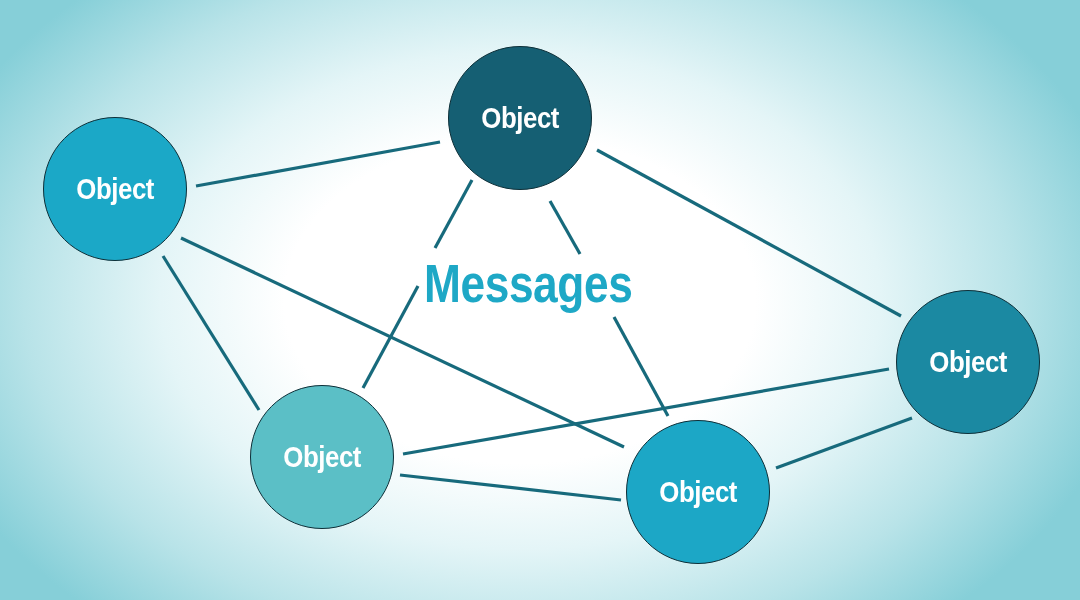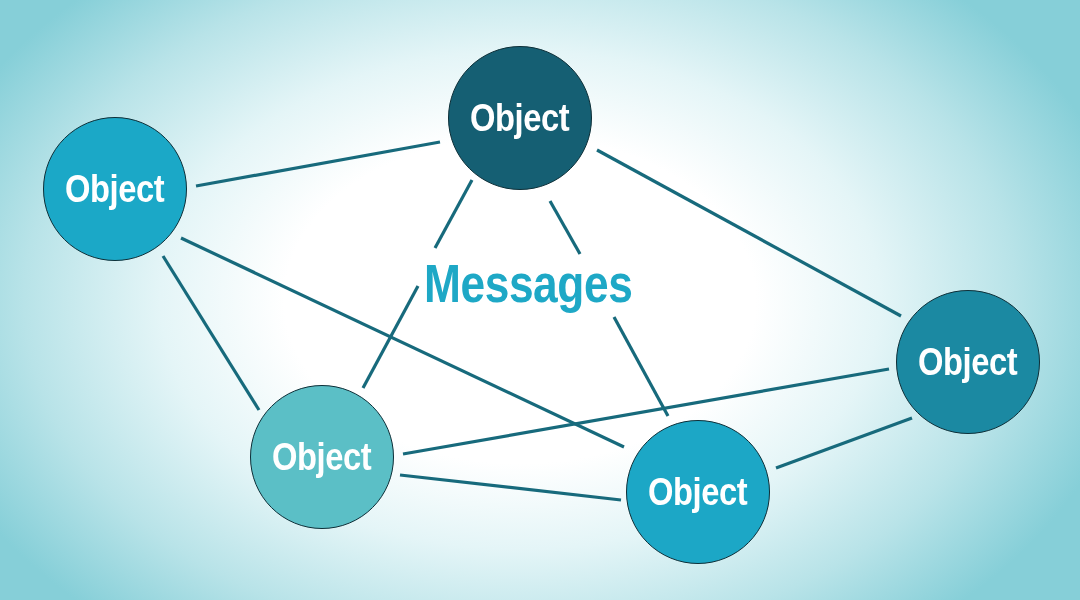--- a/index.html
+++ b/index.html
@@ -9,21 +9,21 @@
     }
     .canvas {
       position: relative; width: 1080px; height: 600px;
       background: radial-gradient(ellipse 620px 430px at 520px 300px, #ffffff 0%, #ffffff 38%, #e4f5f7 58%, #b8e3e8 80%, #86cfd8 100%);
     }
     svg.links { position: absolute; left: 0; top: 0; }
     .node {
       position: absolute; border-radius: 50%;
       border: 1.5px solid #0d2f38; box-sizing: border-box;
       display: flex; align-items: center; justify-content: center;
-      color: #ffffff; font-weight: bold; font-size: 38px;
+      color: #ffffff; font-weight: bold; font-size: 30px;
       font-family: "Liberation Sans Narrow", "Liberation Sans", sans-serif;
       letter-spacing: -0.5px;
       transform: scaleX(0.86);
     }
     .node span { display: inline-block; }
     .center-label {
       position: absolute; left: 424px; top: 252px;
       font-weight: bold; font-size: 54px; color: #1ea8c6;
       font-family: "Liberation Sans", sans-serif;
       transform: scaleX(0.82); transform-origin: left top;

